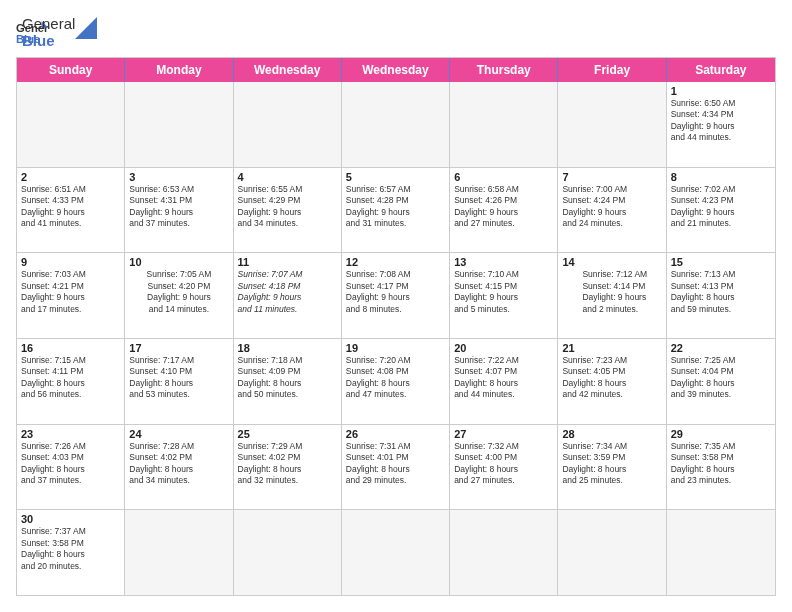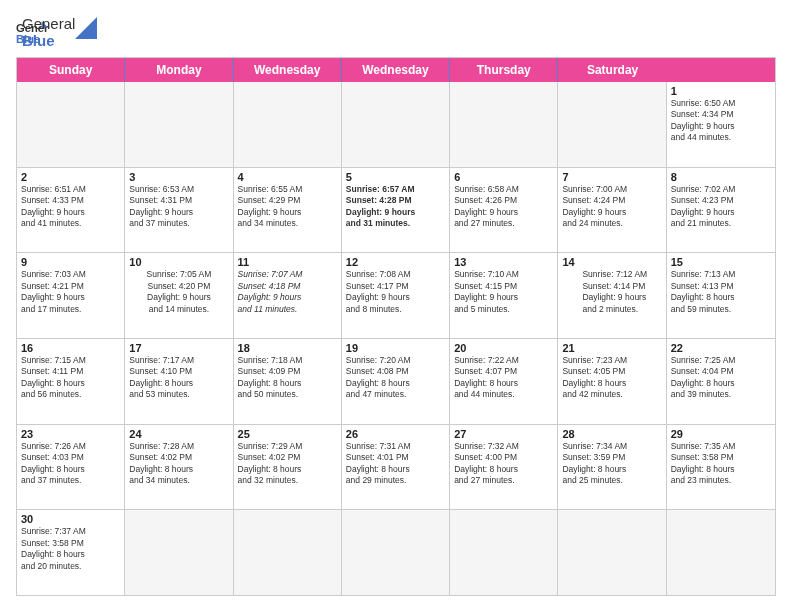--- a/index.html
+++ b/index.html
@@ -132,20 +132,21 @@
     </div>
   </div>
 
   <div class="calendar">
     <div class="calendar-header">
     <div class="calendar-header-cell">Sunday</div>
         <div class="calendar-header-cell">Monday</div>
         <div class="calendar-header-cell">Wednesday</div>
         <div class="calendar-header-cell">Wednesday</div>
         <div class="calendar-header-cell">Thursday</div>
+        <div class="calendar-header-cell">Friday</div>
         <div class="calendar-header-cell">Saturday</div>
       </div>
     <div class="calendar-body">
     <div class="calendar-row">
           <div class="calendar-cell empty"></div>
           <div class="calendar-cell empty"></div>
           <div class="calendar-cell empty"></div>
           <div class="calendar-cell empty"></div>
           <div class="calendar-cell empty"></div>
           <div class="calendar-cell empty"></div>
@@ -174,21 +175,21 @@
           </div>
           <div class="calendar-cell">
             <div class="day-number">4</div>
             <div class="day-info" style="white-space: pre-line;">Sunrise: 6:55 AM
 Sunset: 4:29 PM
 Daylight: 9 hours
 and 34 minutes.</div>
           </div>
           <div class="calendar-cell">
             <div class="day-number">5</div>
-            <div class="day-info" style="white-space: pre-line; font-weight: bold;">Sunrise: 6:57 AM
+            <div class="day-info" style="white-space: pre-line;">Sunrise: 6:57 AM
 Sunset: 4:28 PM
 Daylight: 9 hours
 and 31 minutes.</div>
           </div>
           <div class="calendar-cell">
             <div class="day-number">6</div>
             <div class="day-info" style="white-space: pre-line;">Sunrise: 6:58 AM
 Sunset: 4:26 PM
 Daylight: 9 hours
 and 27 minutes.</div>

